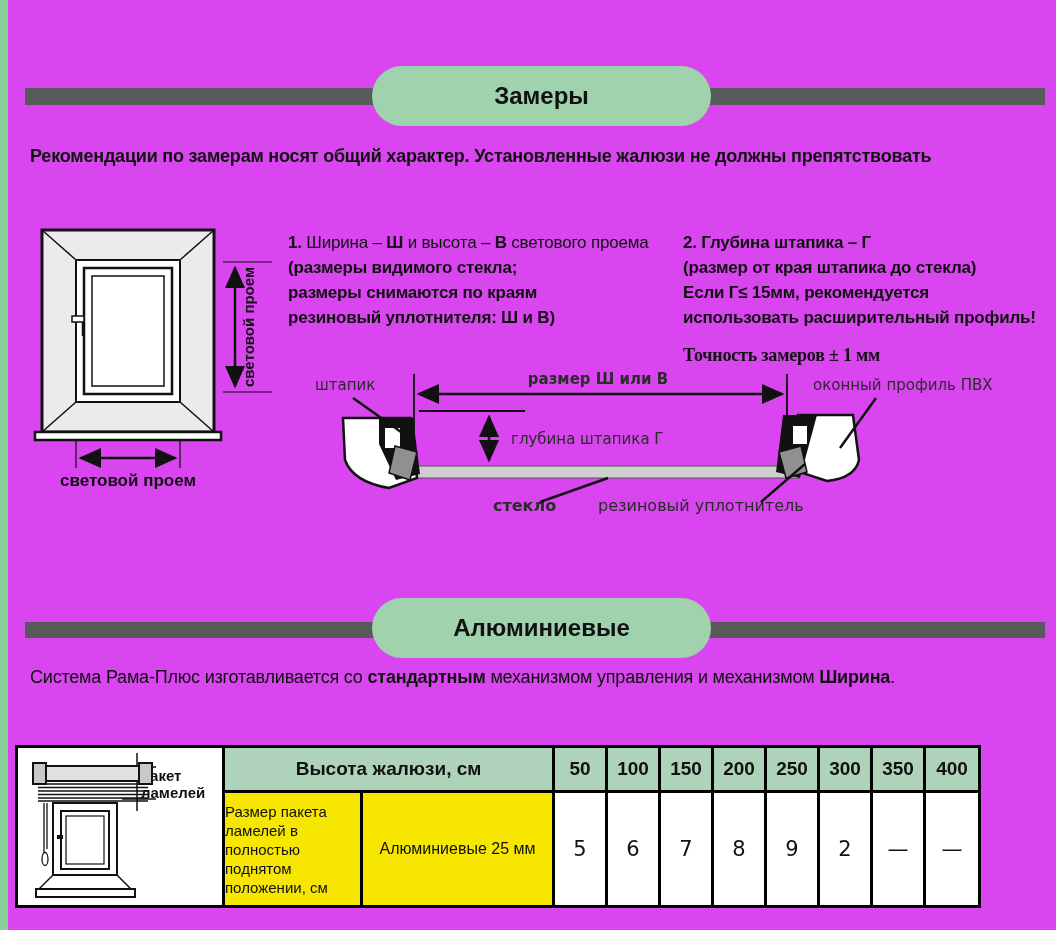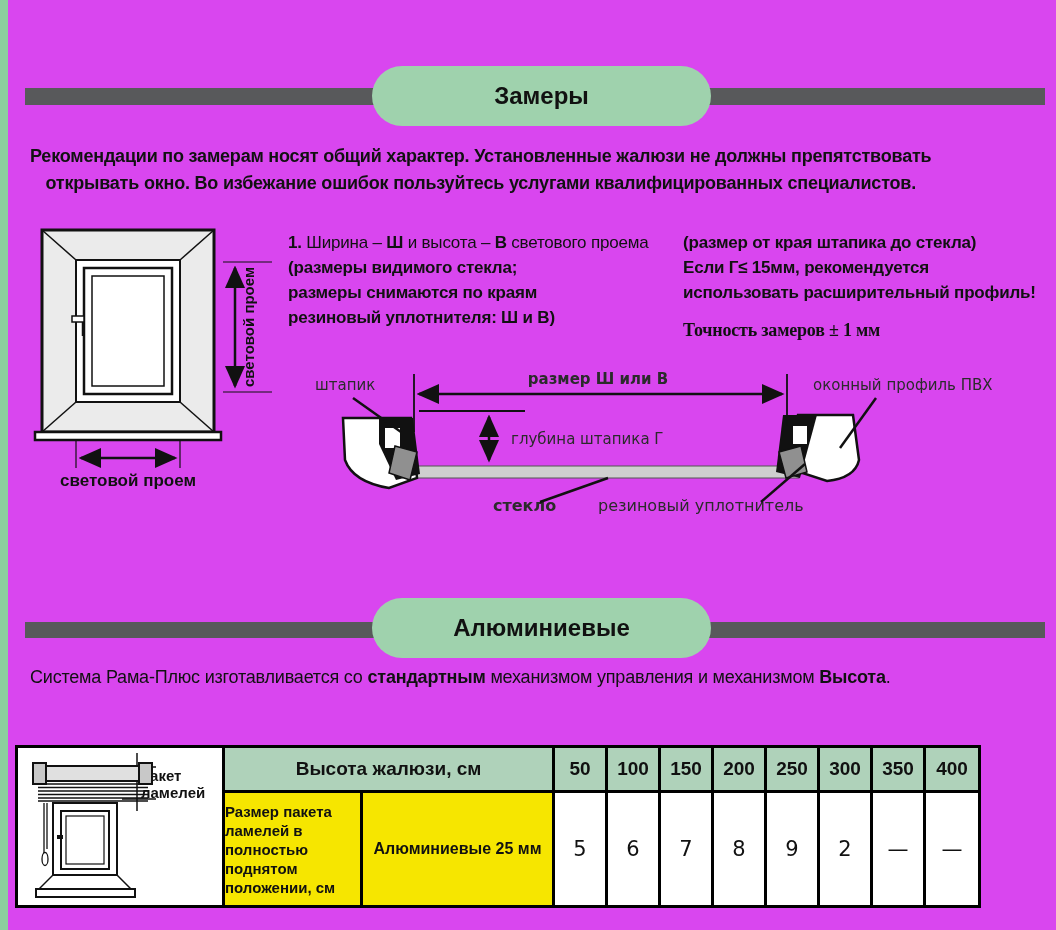--- a/index.html
+++ b/index.html
@@ -20,40 +20,39 @@
   .ctrl{font-size:18px;line-height:27px;white-space:nowrap;letter-spacing:-0.2px;}
   .ctrl b{font-weight:bold;}
   .ins{font-size:17px;line-height:25px;white-space:nowrap;letter-spacing:-0.2px;}
   .ins .bl{font-weight:bold;}
   .accuracy{font-size:18px;font-weight:bold;margin-top:13px;font-family:Liberation Serif, serif;}
   .dg{font-family:"DejaVu Sans",sans-serif;fill:#2b2b2b;}
   
   table.sz{border-collapse:collapse;table-layout:fixed;background:#fff;}
   table.sz td{border:3px solid #000;padding:0;overflow:hidden;}
   td.green{background:#afd2ba;text-align:center;font-weight:bold;font-size:19px;}
-  td.yellow{background:#f6e600;font-weight:bold;vertical-align:middle;margin-left:33px;}
+  td.yellow{background:#f6e600;font-weight:normal;vertical-align:middle;margin-left:33px;}
   td.rowlbl{font-size:15px;line-height:19px;padding:4px 6px;}
   td.prod{text-align:center;font-size:16px;}
   td.val{text-align:center;font-size:21px;background:#fff;font-family:"DejaVu Sans",sans-serif;}
   td.imgcell{background:#fff;vertical-align:middle;}
 </style>
 </head>
 <body>
 
 <div id="canvas">
   <div class="abs leftbar"></div>
 
   <div class="abs rule" style="left:25px;top:88px;width:1020px;"></div>
   <div class="abs pill" style="left:372px;top:66px;">
     <span>Замеры</span>
   </div>
 
   <div class="abs intro" style="left:30px;top:143px;text-align:center;">
     <div>Рекомендации по замерам носят общий характер. Установленные жалюзи не должны препятствовать</div>
-    <div>открывать окно. Во избежание ошибок пользуйтесь услугами квалифицированных специалистов.</div>
   </div>
 
   <svg class="abs" style="left:26px;top:222px;" width="260" height="275" viewBox="0 0 260 275">
     <defs>
       <marker id="ah1" markerWidth="9" markerHeight="8" refX="8" refY="4" orient="auto-start-reverse">
         <path d="M0,0 L9,4 L0,8 Z" fill="#111"></path>
       </marker>
     </defs>
     <g>
       <rect x="16" y="8" width="172" height="202" fill="#ebebeb" stroke="#111" stroke-width="3"></rect>
@@ -83,20 +82,21 @@
   </svg>
 
   <div class="abs ins" style="left:288px;top:230px;">
     <div><b>1. </b><span>Ширина – </span><b>Ш</b><span> и высота – </span><b>В</b><span> светового проема</span></div>
     <div class="bl">(размеры видимого стекла;</div>
     <div class="bl">размеры снимаются по краям</div>
     <div class="bl">резиновый уплотнителя: Ш и В)</div>
   </div>
 
   <div class="abs ins" style="left:683px;top:230px;">
+    <div><b>2. </b><b>Глубина штапика – Г</b></div>
     <div class="bl">(размер от края штапика до стекла)</div>
     <div class="bl">Если Г≤ 15мм, рекомендуется</div>
     <div class="bl">использовать расширительный профиль!</div>
     <div class="accuracy">Точность замеров ± 1 мм</div>
   </div>
 
   <svg class="abs" style="left:293px;top:368px;" width="700" height="155" viewBox="0 0 700 155">
     <defs>
       <marker id="ah2" markerWidth="9" markerHeight="8" refX="8" refY="4" orient="auto-start-reverse">
         <path d="M0,0 L9,4 L0,8 Z" fill="#111"></path>
@@ -144,21 +144,21 @@
     <text class="dg" x="305" y="143" font-size="16">резиновый уплотнитель</text>
     <line x1="468" y1="134" x2="512" y2="96" stroke="#111" stroke-width="2.5"></line>
   </svg>
 
   <div class="abs rule" style="left:25px;top:622px;width:1020px;height:16px;"></div>
   <div class="abs pill" style="left:372px;top:598px;">
     <span>Алюминиевые</span>
   </div>
 
   <div class="abs ctrl" style="left:30px;top:664px;">
-    <div><span>Система Рама-Плюс изготавливается со </span><b>стандартным</b><span> механизмом управления и механизмом </span><b>Высота</b><span>.</span></div>
+    <div><span>Система Рама-Плюс изготавливается со </span><b>стандартным</b><span> механизмом управления и механизмом </span><b>Ширина</b><span>.</span></div>
   </div>
 
   <table class="sz abs" style="left:15px;top:745px;">
     <colgroup>
       <col style="width:207px">
         <col style="width:138px">
         <col style="width:192px">
       <col style="width:53px">
         <col style="width:53px">
         <col style="width:53px">

